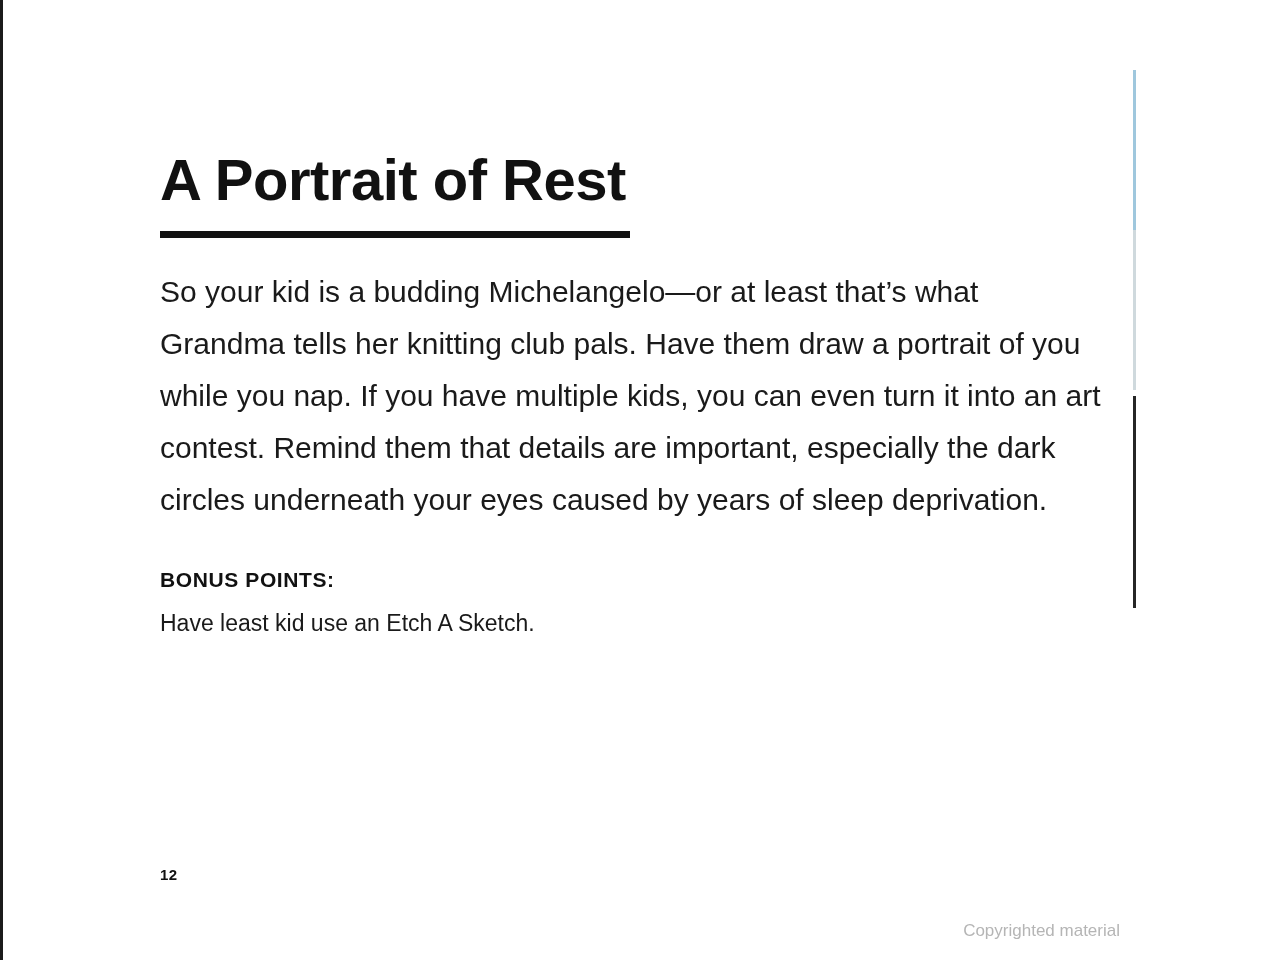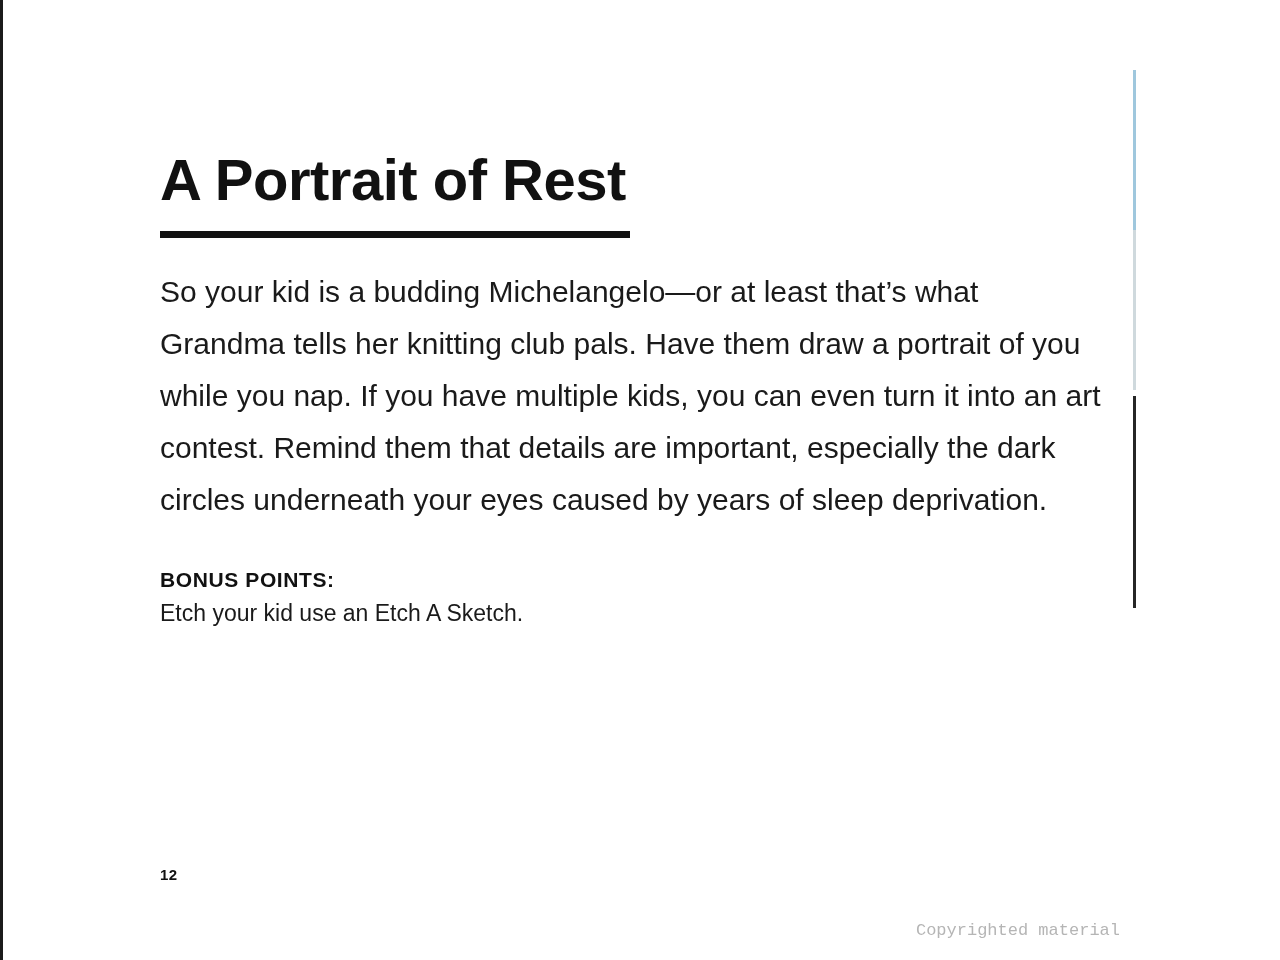--- a/index.html
+++ b/index.html
@@ -81,21 +81,21 @@
   .bonus-block {
     margin-top: 42px;
   }
 
   .bonus-label {
     font-family: "Liberation Sans", sans-serif;
     font-weight: bold;
     font-size: 21px;
     letter-spacing: 0.6px;
     color: #111111;
-    margin: 0 0 8px 0;
+    margin: 0 0 18px 0;
   }
 
   .bonus-text {
     font-family: "Liberation Sans", sans-serif;
     font-size: 23px;
     color: #1a1a1a;
     margin: 0;
   }
 
   .page-number {
@@ -106,21 +106,21 @@
     font-weight: bold;
     font-size: 15px;
     letter-spacing: 0.5px;
     color: #111111;
   }
 
   .copyright-note {
     position: absolute;
     right: 16px;
     top: 921px;
-    font-family: Liberation Mono, monospace;
+    font-family: Liberation Sans, sans-serif;
     font-size: 17px;
     color: #b5b5b5;
     text-align: center;
   }
 </style>
 </head>
 <body>
 
 <div class="page">
 
@@ -132,21 +132,21 @@
   <div class="content">
 
     <h1 class="title">A Portrait of Rest</h1>
 
     <div class="title-rule"></div>
 
     <p class="body-text">So your kid is a budding Michelangelo—or at least that’s what Grandma tells her knitting club pals. Have them draw a portrait of you while you nap. If you have multiple kids, you can even turn it into an art contest. Remind them that details are important, especially the dark circles underneath your eyes caused by years of sleep deprivation.</p>
 
     <div class="bonus-block">
       <p class="bonus-label">BONUS POINTS:</p>
-      <p class="bonus-text">Etch your kid use an Etch A Sketch.</p>
+      <p class="bonus-text">Have least kid use an Etch A Sketch.</p>
     </div>
 
   </div>
 
   <div class="page-number">12</div>
 
   <div class="copyright-note">Copyrighted material</div>
 
 </div>
 

